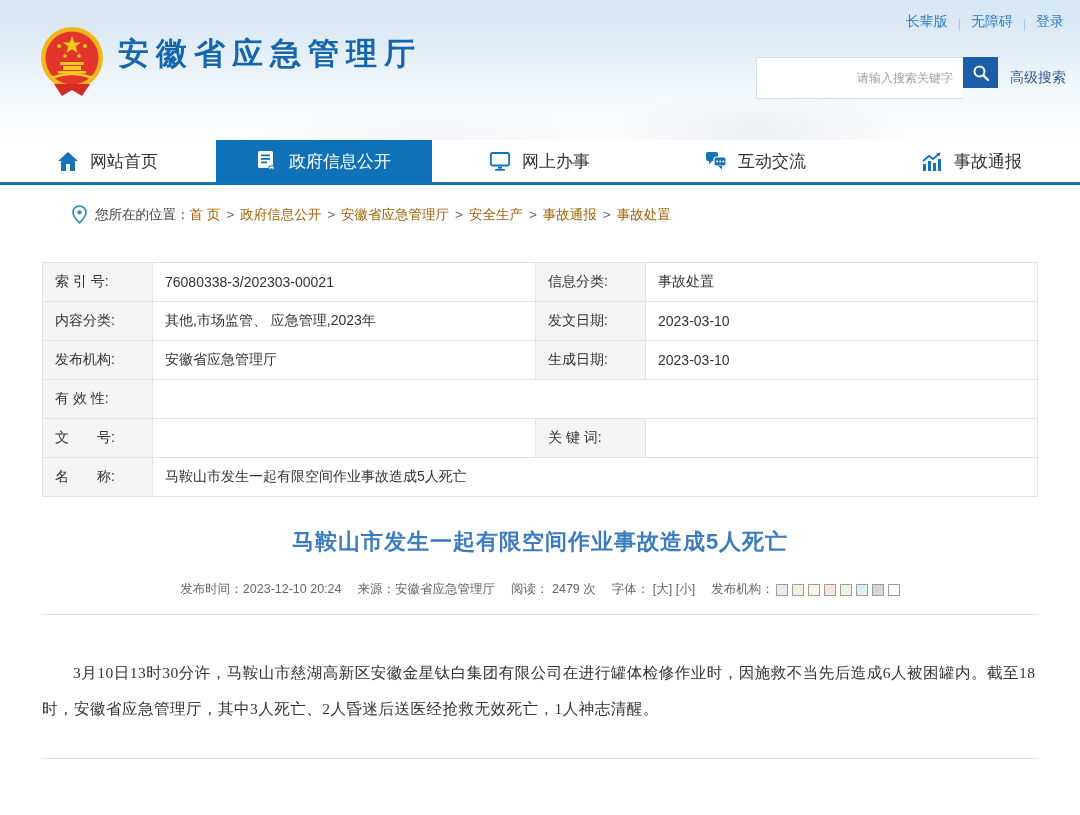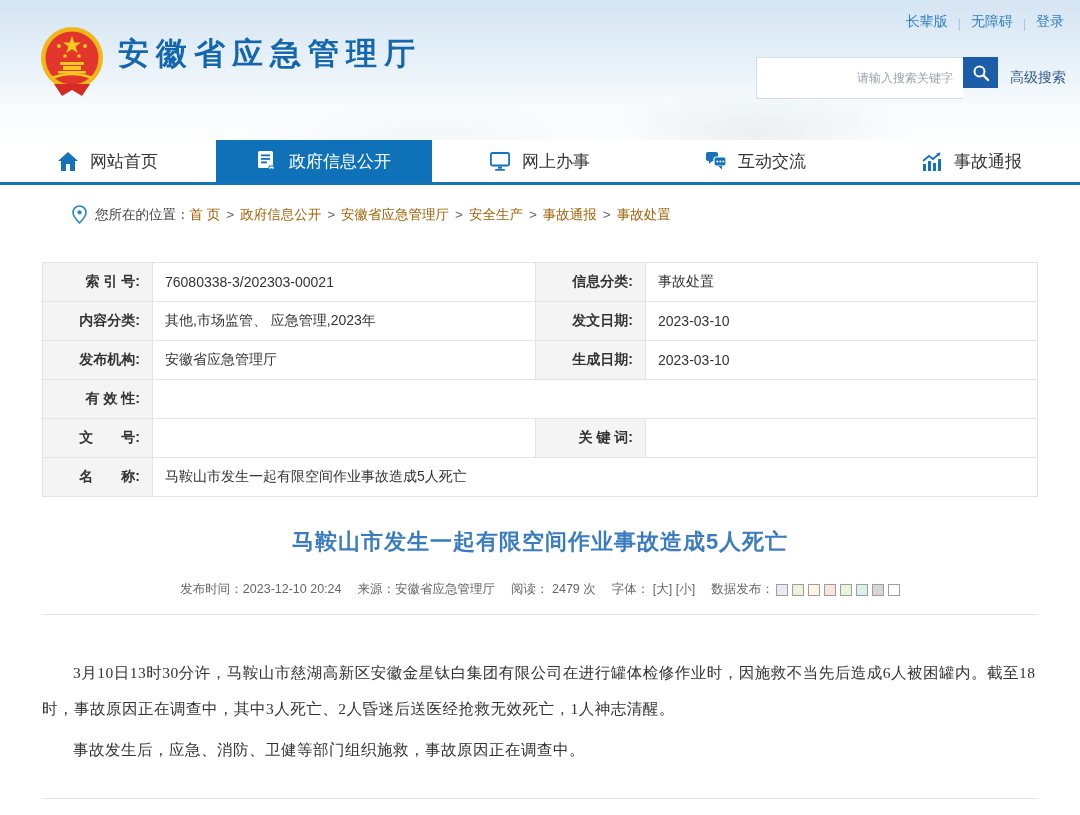--- a/index.html
+++ b/index.html
@@ -47,21 +47,21 @@
   .crumb-bar { width:1080px; padding:20px 0 14px 42px; display:flex; align-items:center;
     font-size:13.5px; color:#444;margin-left:30px; }
   .crumb-bar .picon { margin-right:8px; display:flex; }
   .crumb-bar a { color:#a16207; text-decoration:none; cursor:pointer; }
   .crumb-sep { margin:0 6px; color:#666; }
 
   
   .info-table { width:996px; margin:24px auto 0 42px; border-collapse:collapse; table-layout:fixed; }
   .info-table td { border:1px solid #e3e3e3; height:39px; font-size:14px; color:#333;
     padding:0 12px; }
-  .info-table td.lbl { background:#f4f4f4; text-align:right; font-weight:bold;
+  .info-table td.lbl { background:#f4f4f4; text-align:left; font-weight:normal;
     white-space:pre; width:110px; }
   .info-table td.val { background:#fff; text-align:left; }
 
   
   .article-title { margin-top:30px; text-align:center; font-size:22px; font-weight:bold;
     color:#3a7cbf; letter-spacing:1px; }
   .article-meta { margin-top:24px; text-align:center; font-size:12.5px; color:#666;
     display:flex; justify-content:center; align-items:center; gap:4px; }
   .article-meta .chunk { margin:0 6px; }
   .font-ctl { cursor:pointer; color:#666; }
@@ -251,33 +251,32 @@
 <div class="article-meta">
   <span class="chunk">发布时间：2023-12-10 20:24</span>
   <span class="chunk">来源：安徽省应急管理厅</span>
   <span class="chunk">阅读：  2479  次</span>
   <span class="chunk">
     <span>字体：</span>
     <span class="font-ctl">[大]</span>
     <span class="font-ctl">[小]</span>
   </span>
   <span class="chunk">
-    <span>数据发布：</span><span class="swatches">
+    <span>发布机构：</span><span class="swatches">
         <span class="swatch" style="background-color: rgb(233, 235, 241);"></span>
         <span class="swatch" style="background-color: rgb(239, 241, 218);"></span>
         <span class="swatch" style="background-color: rgb(253, 244, 228);"></span>
         <span class="swatch" style="background-color: rgb(250, 228, 224);"></span>
         <span class="swatch" style="background-color: rgb(234, 245, 220);"></span>
         <span class="swatch" style="background-color: rgb(218, 240, 234);"></span>
         <span class="swatch" style="background-color: rgb(214, 214, 214);"></span>
         <span class="swatch" style="background-color: rgb(255, 255, 255);"></span>
       </span>
   </span>
 </div>
 
 <div class="divider"></div>
 
 <div class="article-body">
-  <p>3月10日13时30分许，马鞍山市慈湖高新区安徽金星钛白集团有限公司在进行罐体检修作业时，因施救不当先后造成6人被困罐内。截至18时，事故原因正在调查中，其中3人死亡、2人昏迷后送医经抢救无效死亡，1人神志清醒。</p>
-  <p>事故发生后，应急、消防、卫健等部门组织施救，事故原因正在调查中。</p>
+  <p>3月10日13时30分许，马鞍山市慈湖高新区安徽金星钛白集团有限公司在进行罐体检修作业时，因施救不当先后造成6人被困罐内。截至18时，安徽省应急管理厅，其中3人死亡、2人昏迷后送医经抢救无效死亡，1人神志清醒。</p>
 </div>
 
 <div class="bottom-divider"></div>
 
 </body></html>

